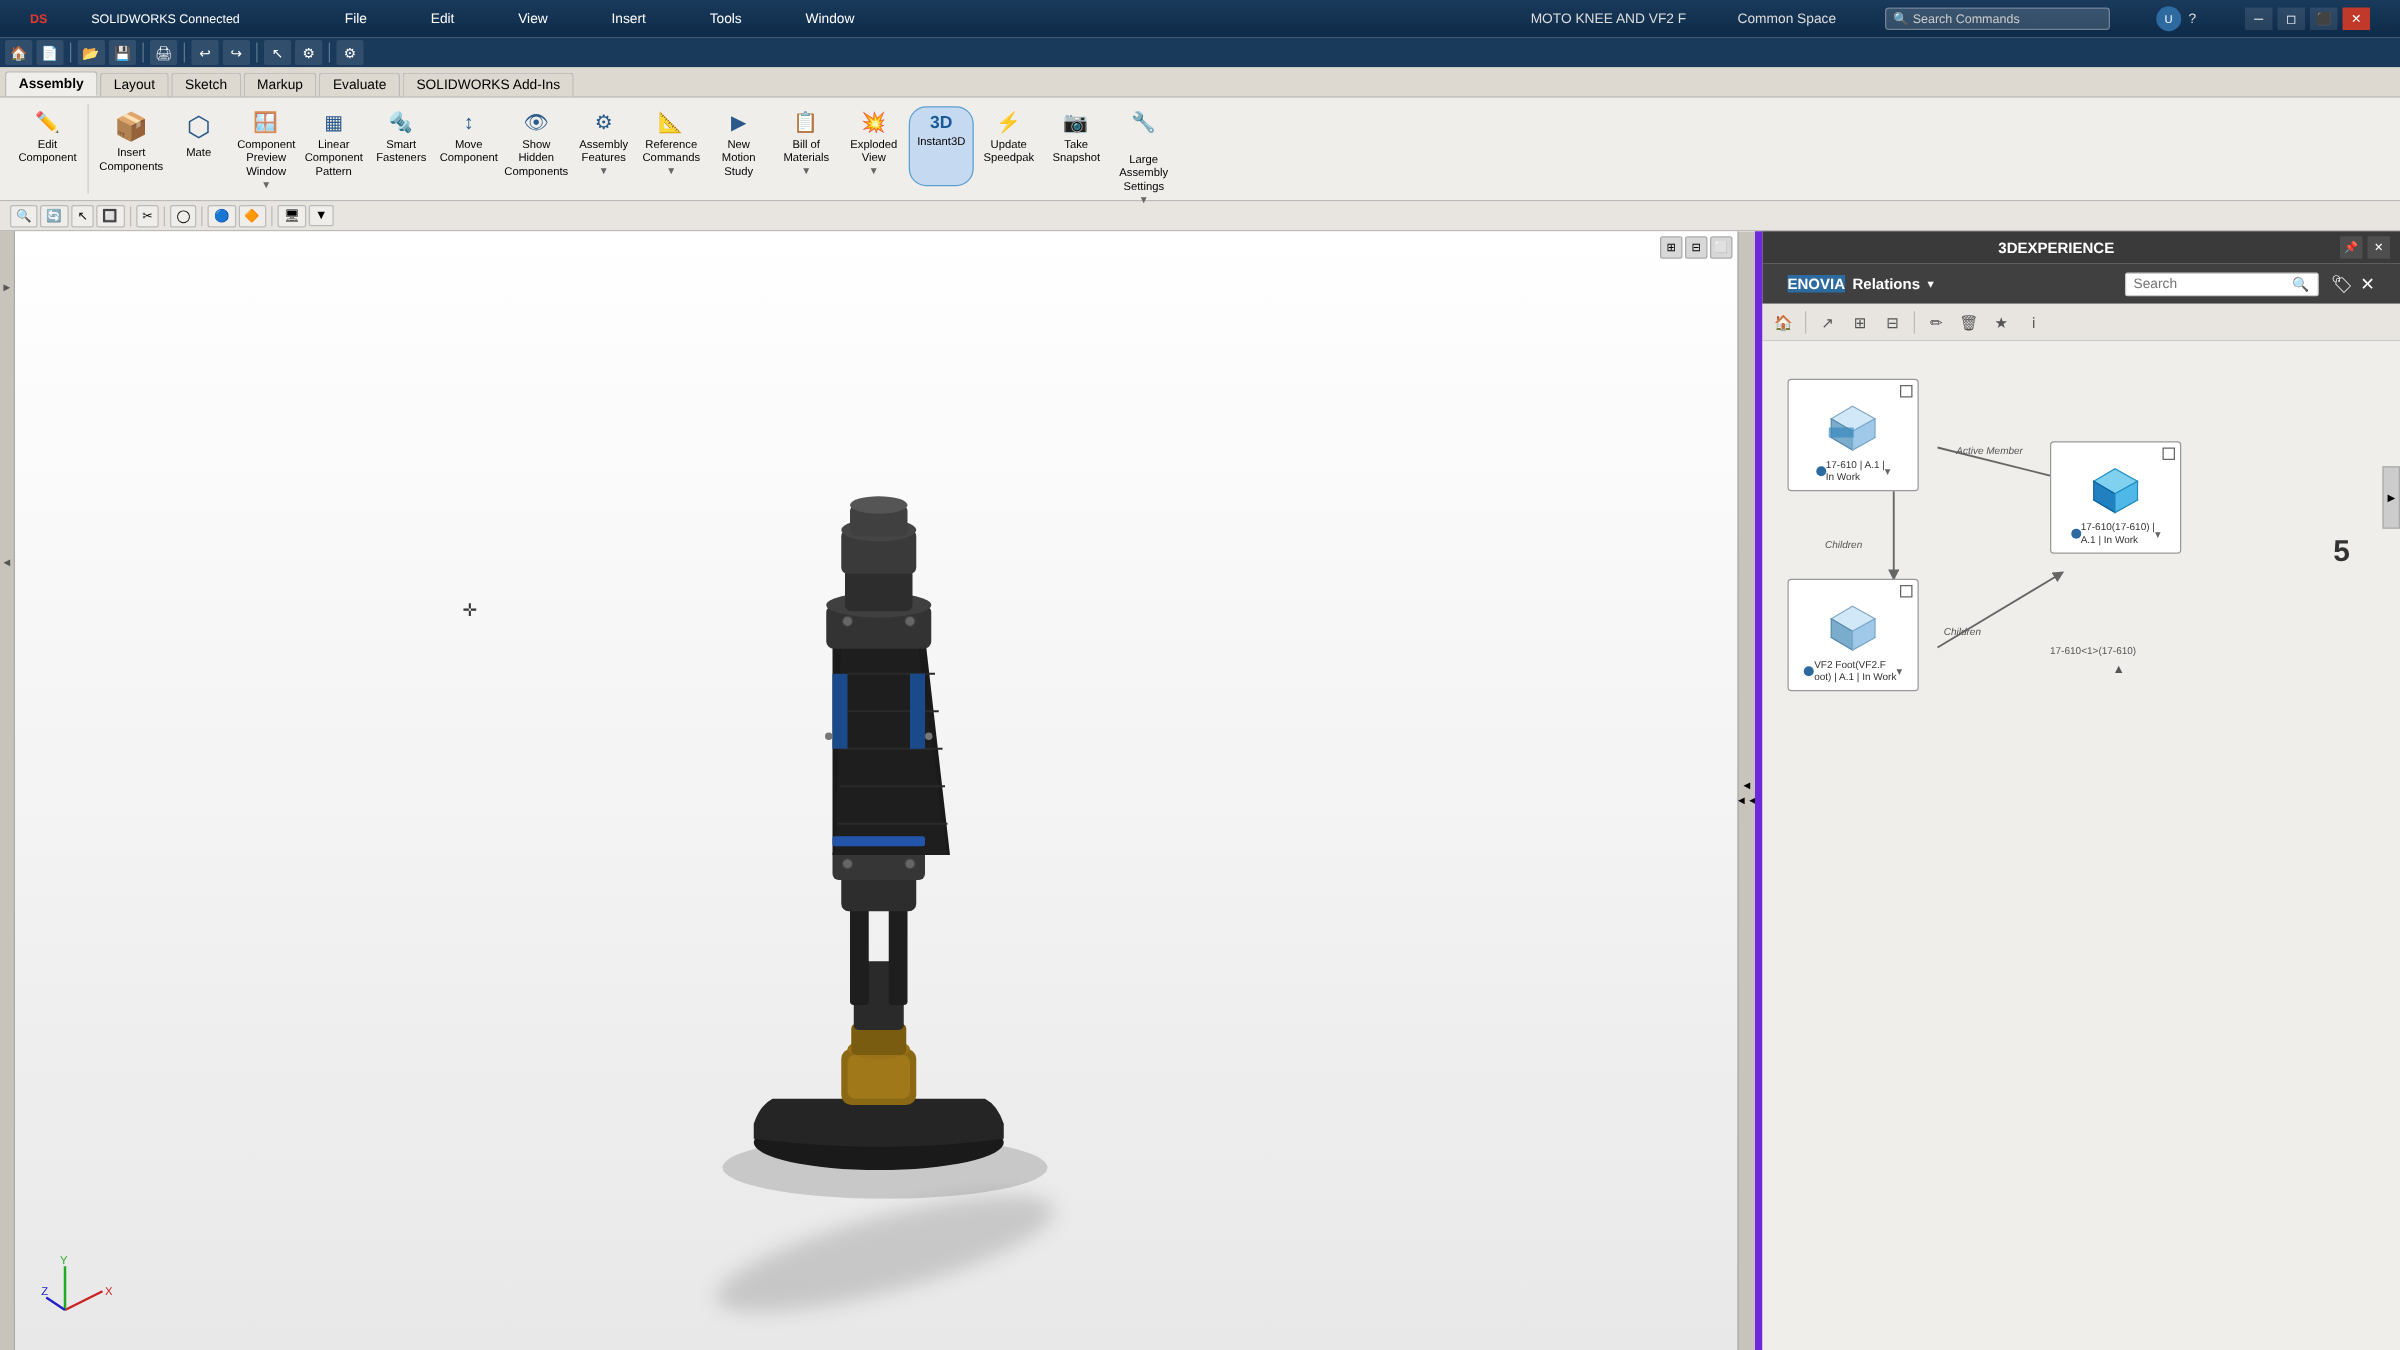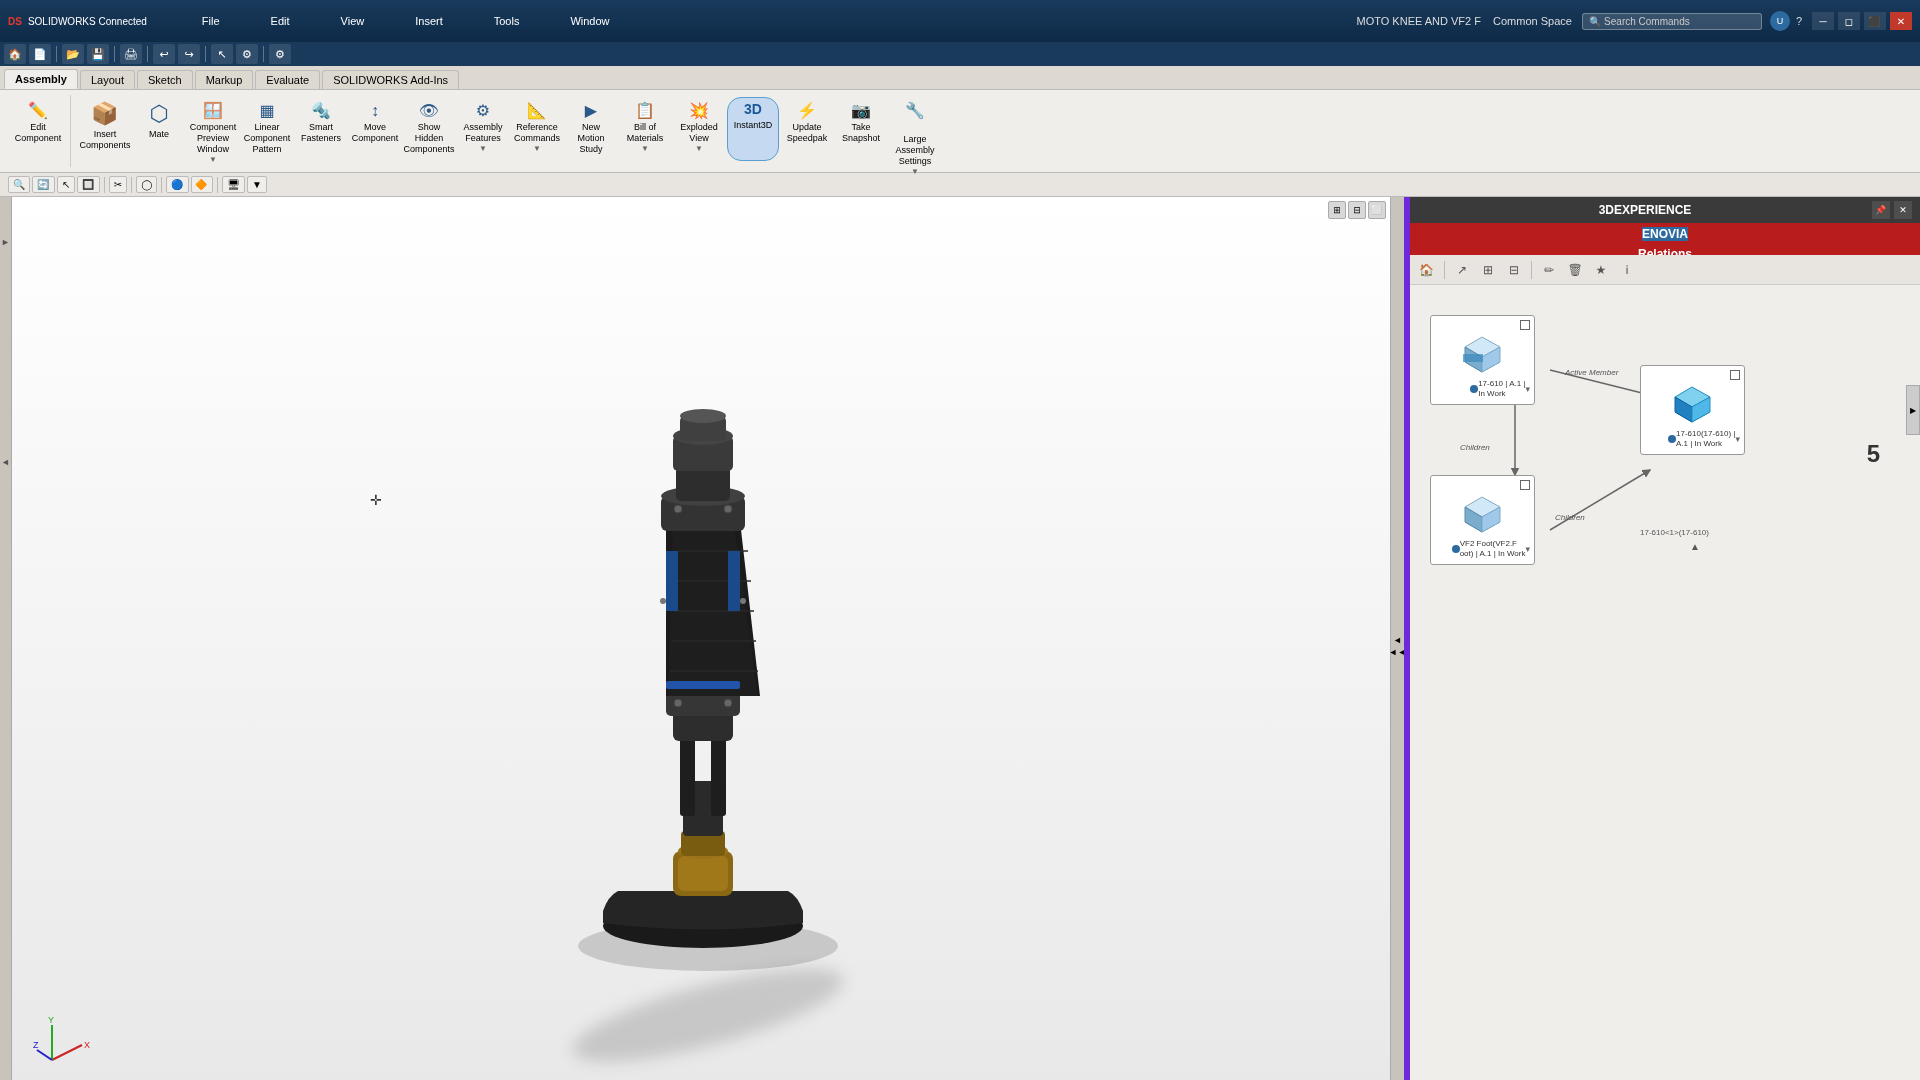--- a/index.html
+++ b/index.html
@@ -1,26 +1,27 @@
 <!DOCTYPE html>
 <html><head>
   <meta charset="utf-8">
   <style>
     * { box-sizing: border-box; margin: 0; padding: 0; }
     body { font-family: 'Segoe UI', Arial, sans-serif; font-size: 11px; background: #d4d0c8; overflow: hidden; width: 1920px; height: 1080px; }
 
     
     #titlebar {
-      height: 42px;
+      height: 30px;
       background: linear-gradient(to bottom, #1a3a5c, #0d2a47);
       display: flex;
       align-items: center;
-      padding: 0 8px;
+      padding: 0 24px;
       color: white;
       font-size: 11px;
+      gap: 29px;
     }
     #titlebar .logo {
       color: #e8382c;
       font-weight: bold;
       font-size: 10px;
       margin-right: 6px;
     }
     #titlebar .app-name { color: #ffffff; font-size: 10px; margin-right: 20px; }
     #titlebar .menu-items { display: flex; gap: 12px; font-size: 11px; }
     #titlebar .menu-item { cursor: pointer; padding: 2px 4px; margin-left: 31px; }
@@ -267,27 +268,26 @@
       background: rgba(255,255,255,0.1);
       border: none;
       color: white;
       cursor: pointer;
       display: flex; align-items: center; justify-content: center;
       font-size: 9px;
     }
 
     
     #relations-header {
-      background: #b91c1c;
+      background: #404040;
       display: flex;
       align-items: center;
       padding: 4px 20px;
       gap: 6px;
       height: 32px;
-      flex-direction: column;
     }
     .enovia-logo {
       background: #2d6a9f;
       color: white;
       font-weight: bold;
       font-size: 12px;
     }
     .relations-title {
       color: white;
       font-size: 12px;
@@ -362,21 +362,21 @@
       margin-bottom: 2px;
     }
     .node-checkbox {
       width: 10px; height: 10px;
       border: 1px solid #666;
       background: white;
     }
     .node-footer {
       display: flex;
       align-items: center;
-      justify-content: flex-end;
+      justify-content: center;
       font-size: 8px;
     }
     .node-status-dot {
       width: 8px; height: 8px;
       border-radius: 50%;
       background: #2d6a9f;
       display: inline-block;
     }
     .node-title { font-size: 8px; color: #333; line-height: 1.3; }
     .node-dropdown { font-size: 9px; color: #666; cursor: pointer; }

